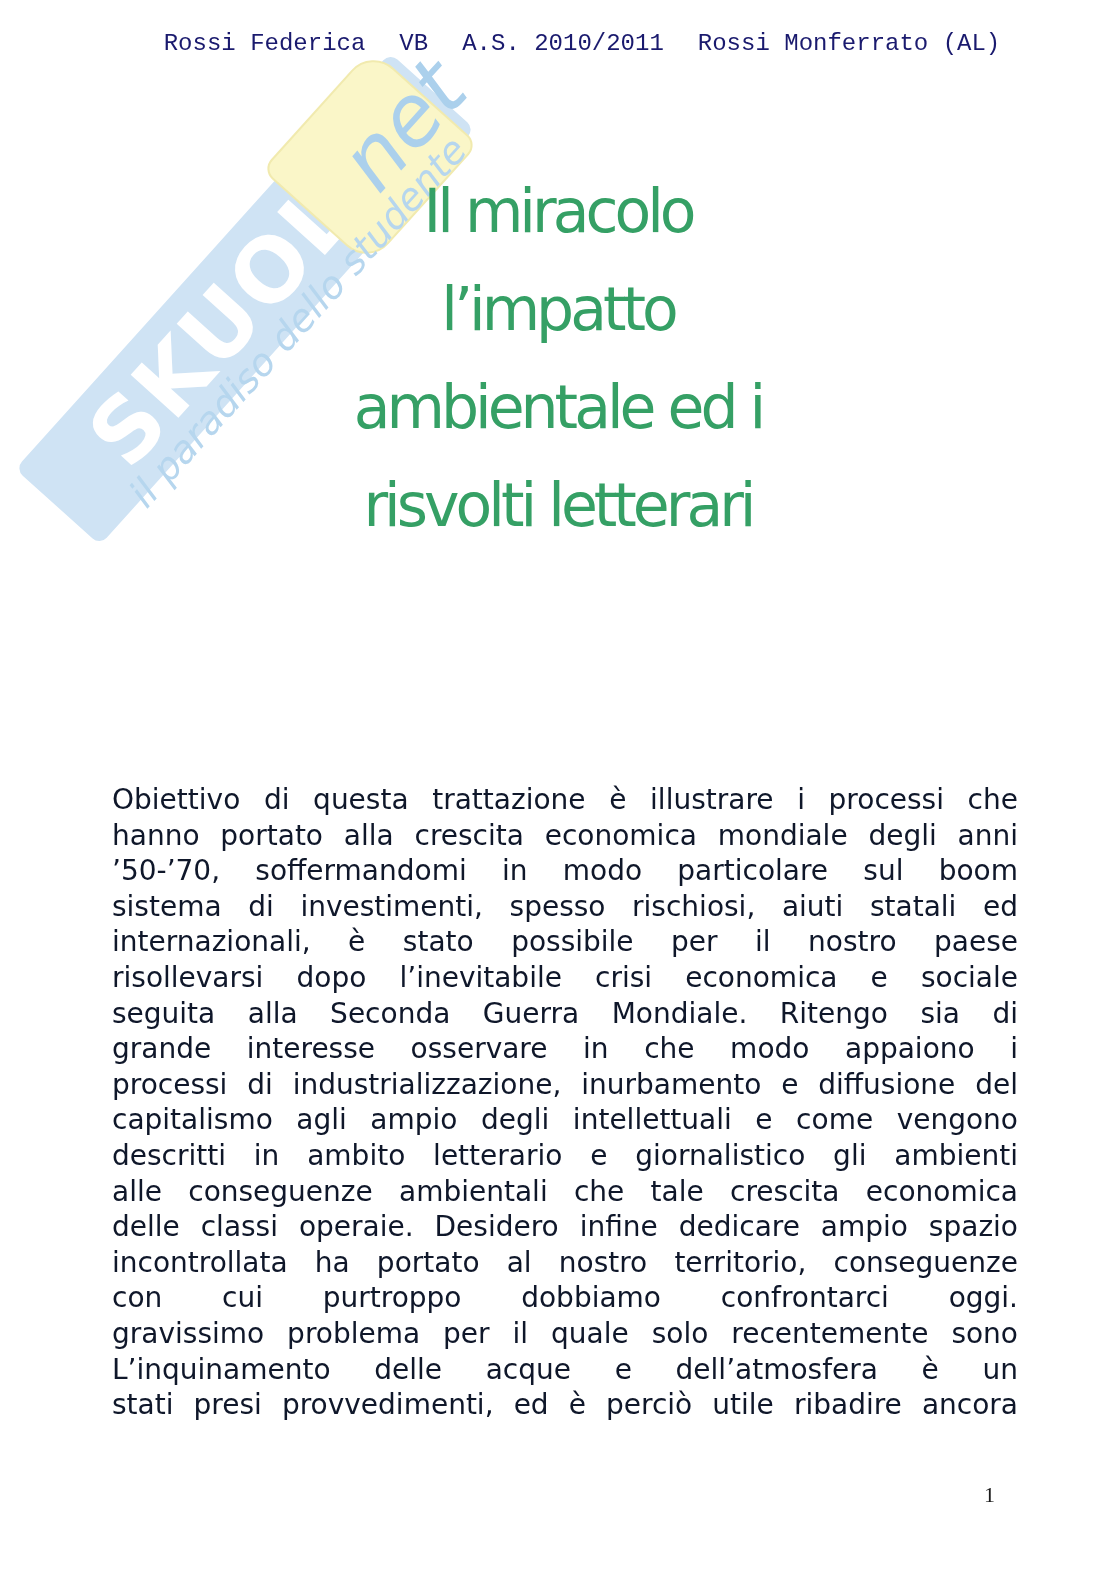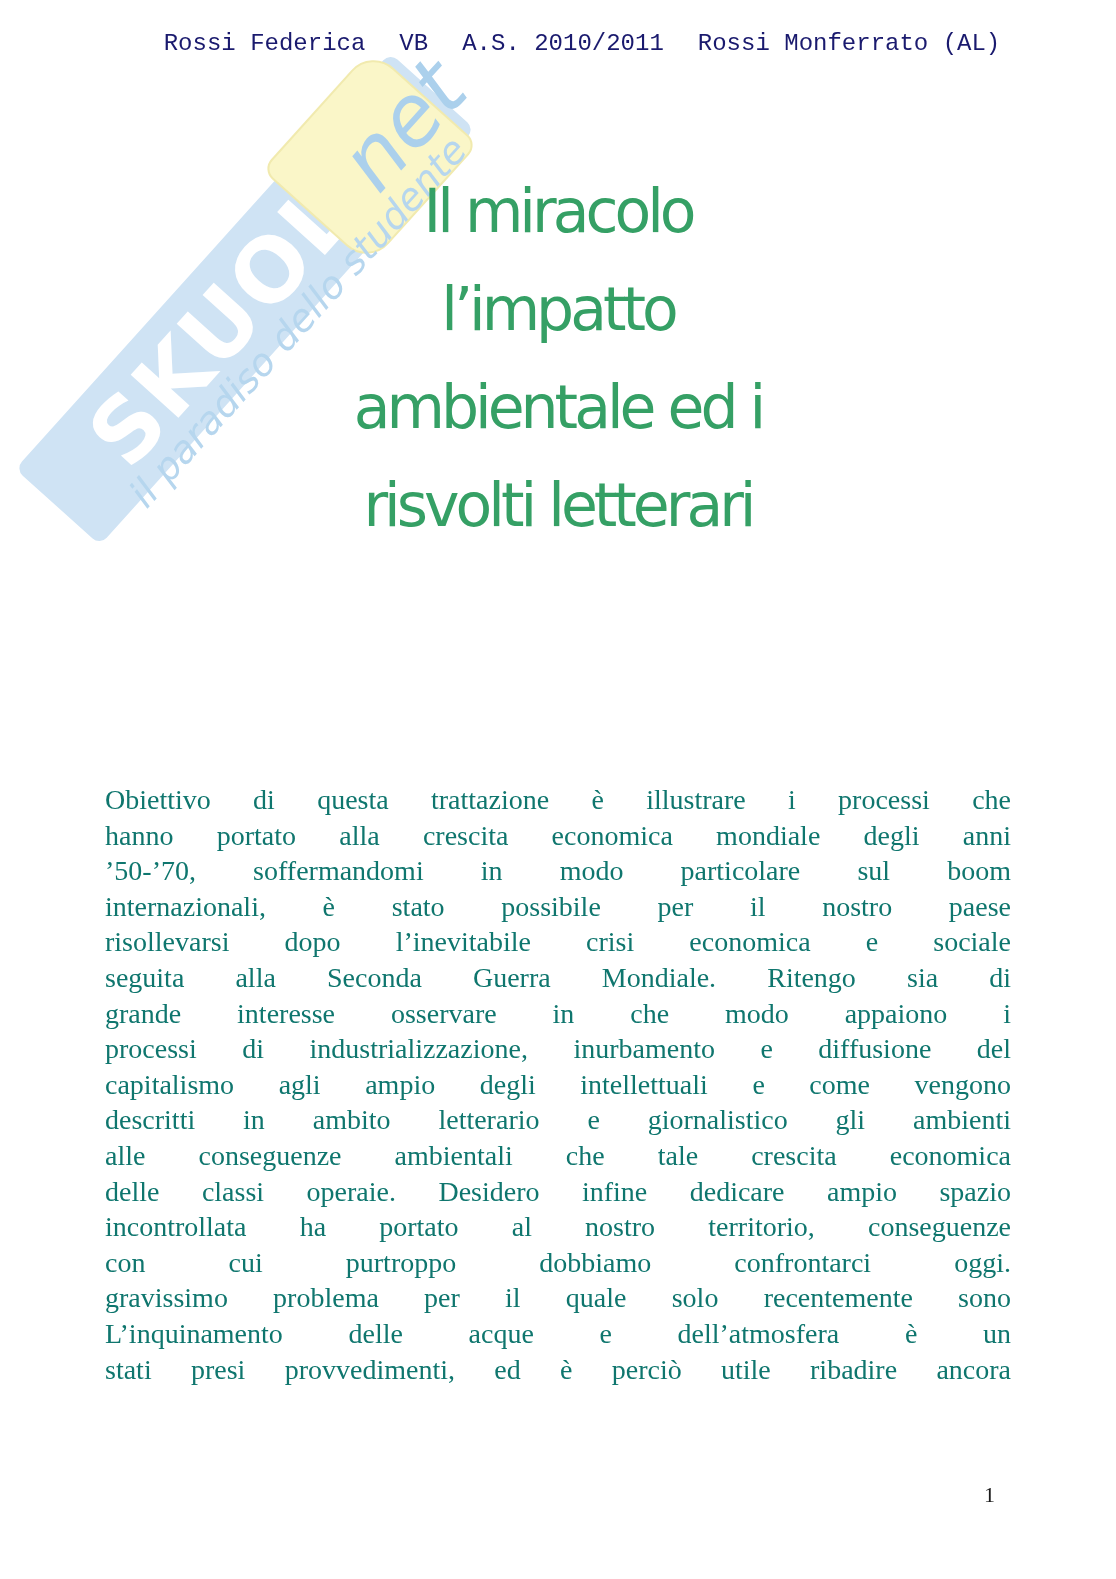--- a/index.html
+++ b/index.html
@@ -83,26 +83,25 @@
     text-align: center;
     font-weight: 400;
     font-size: 60px;
     line-height: 98px;
     letter-spacing: -4px;
     color: #35a065;
   }
   .body-text {
     position: absolute;
     z-index: 5;
-    top: 782px; left: 105px;
+    top: 782px; left: 112px;
     width: 906px;
     font-size: 28px;
     line-height: 35.6px;
-    color: #0f766e;
-    font-family: Liberation Serif, serif;
+    color: #0f172a;
   }
   .body-line {
     text-align: justify;
     text-align-last: justify;
     white-space: normal;
   }
   .page-number {
     position: absolute;
     z-index: 5;
     top: 1482px; left: 984px;
@@ -139,20 +138,21 @@
       <div class="title-line">l’impatto</div>
       <div class="title-line">ambientale ed i</div>
       <div class="title-line">risvolti letterari</div>
     </h1>
 
   <div class="body-text">
 
   <div class="body-line">Obiettivo di questa trattazione è illustrare i processi che</div>
       <div class="body-line">hanno portato alla crescita economica mondiale degli anni</div>
       <div class="body-line">’50-’70, soffermandomi in modo particolare sul boom</div>
+      <div class="body-line">sistema di investimenti, spesso rischiosi, aiuti statali ed</div>
       <div class="body-line">internazionali, è stato possibile per il nostro paese</div>
       <div class="body-line">risollevarsi dopo l’inevitabile crisi economica e sociale</div>
       <div class="body-line">seguita alla Seconda Guerra Mondiale. Ritengo sia di</div>
       <div class="body-line">grande interesse osservare in che modo appaiono i</div>
       <div class="body-line">processi di industrializzazione, inurbamento e diffusione del</div>
       <div class="body-line">capitalismo agli ampio degli intellettuali e come vengono</div>
       <div class="body-line">descritti in ambito letterario e giornalistico gli ambienti</div>
       <div class="body-line">alle conseguenze ambientali che tale crescita economica</div>
       <div class="body-line">delle classi operaie. Desidero infine dedicare ampio spazio</div>
       <div class="body-line">incontrollata ha portato al nostro territorio, conseguenze</div>

